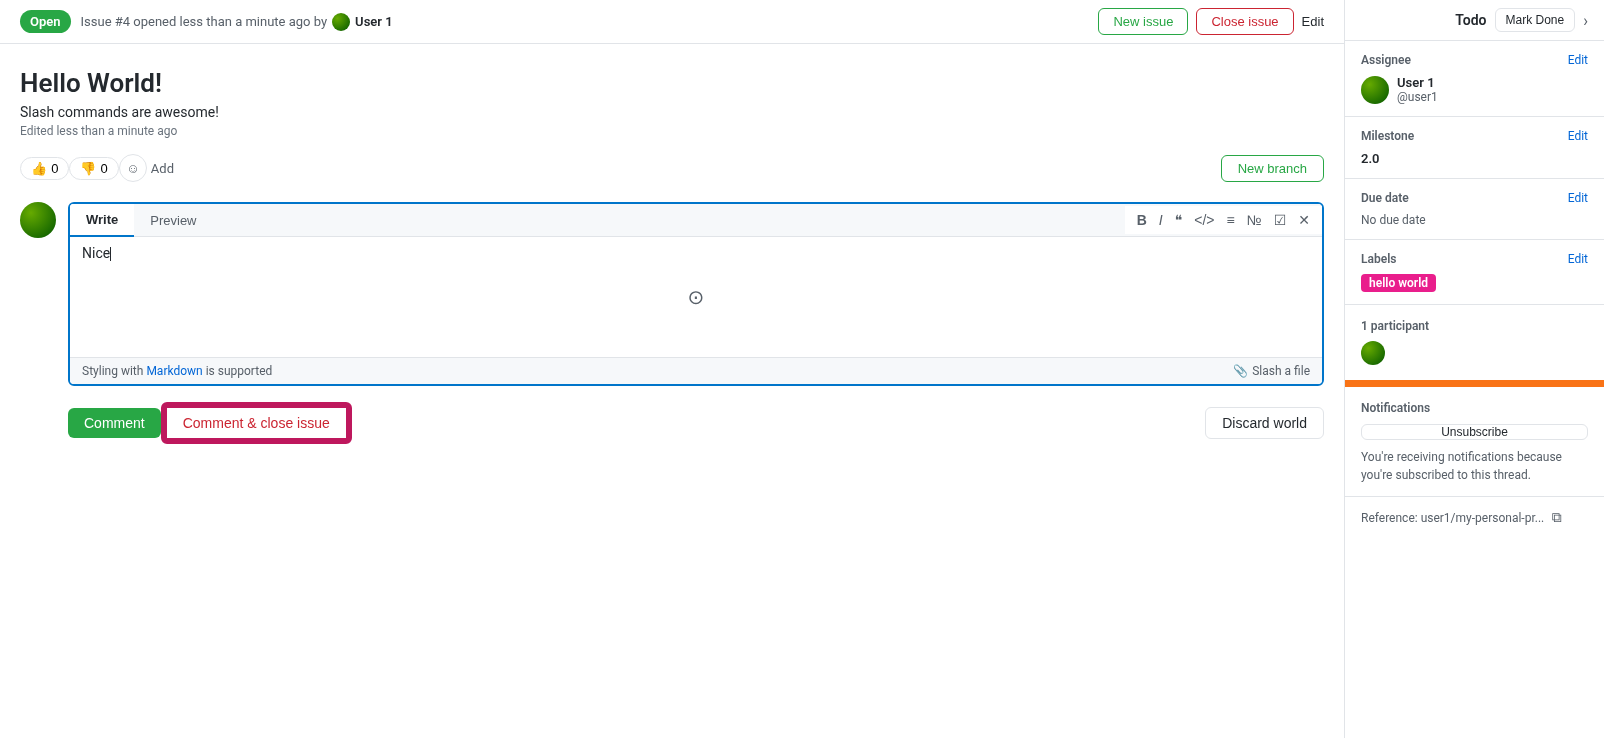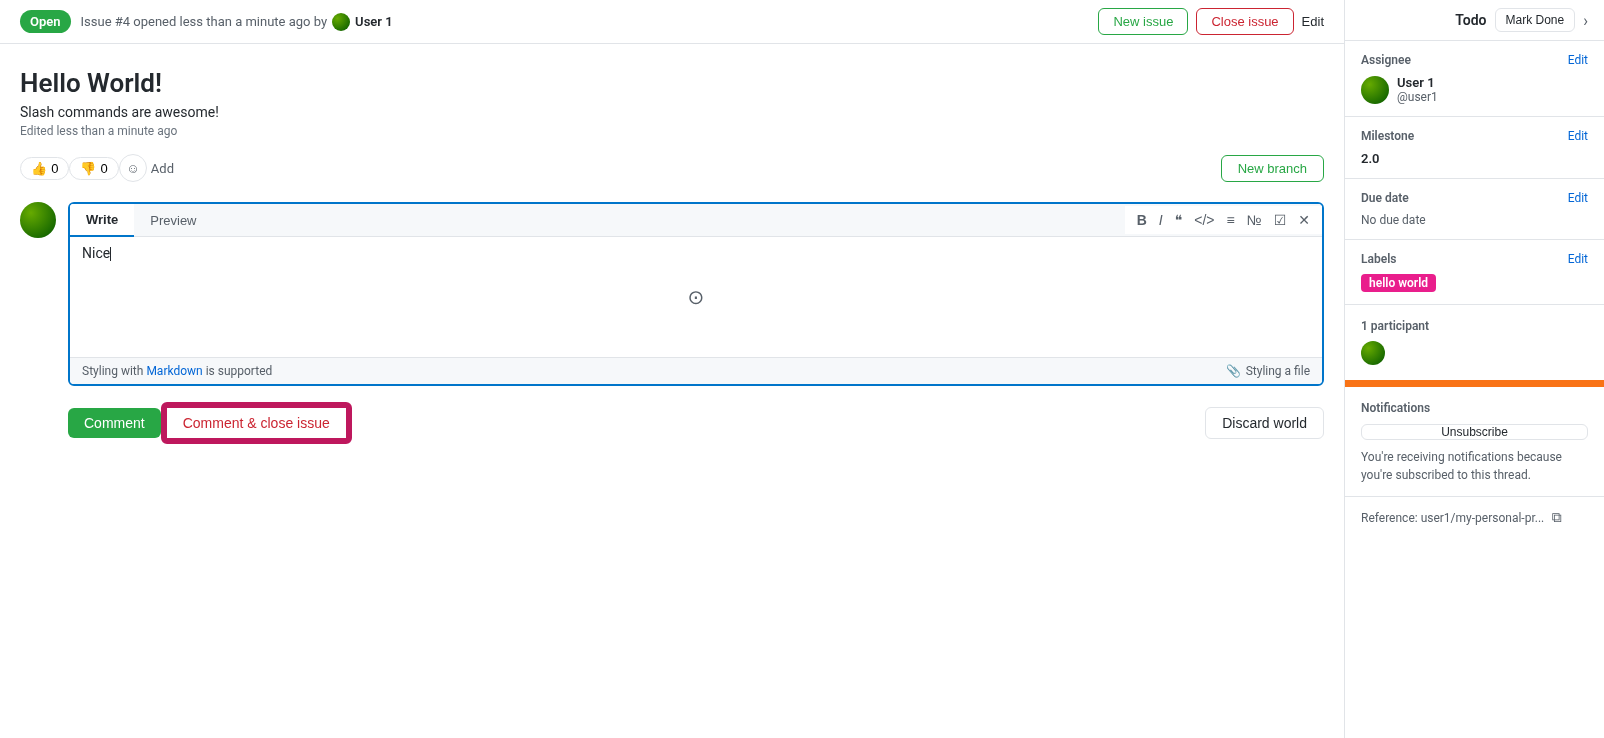--- a/index.html
+++ b/index.html
@@ -223,21 +223,21 @@
             </div>
 
             <div class="editor-footer">
               <div>
                 <span>Styling with</span>
                 <a class="markdown-link">Markdown</a>
                 <span>is supported</span>
               </div>
               <div class="attach-file">
                 <span>📎</span>
-                <span>Styling a file</span>
+                <span>Slash a file</span>
               </div>
             </div>
           </div>
         </div>
 
         <div class="comment-actions">
           <button class="btn-comment">Comment</button>
           <button class="btn-comment-close">Comment &amp; close issue</button>
           <button class="btn-discard">Discard world</button>
         </div>

